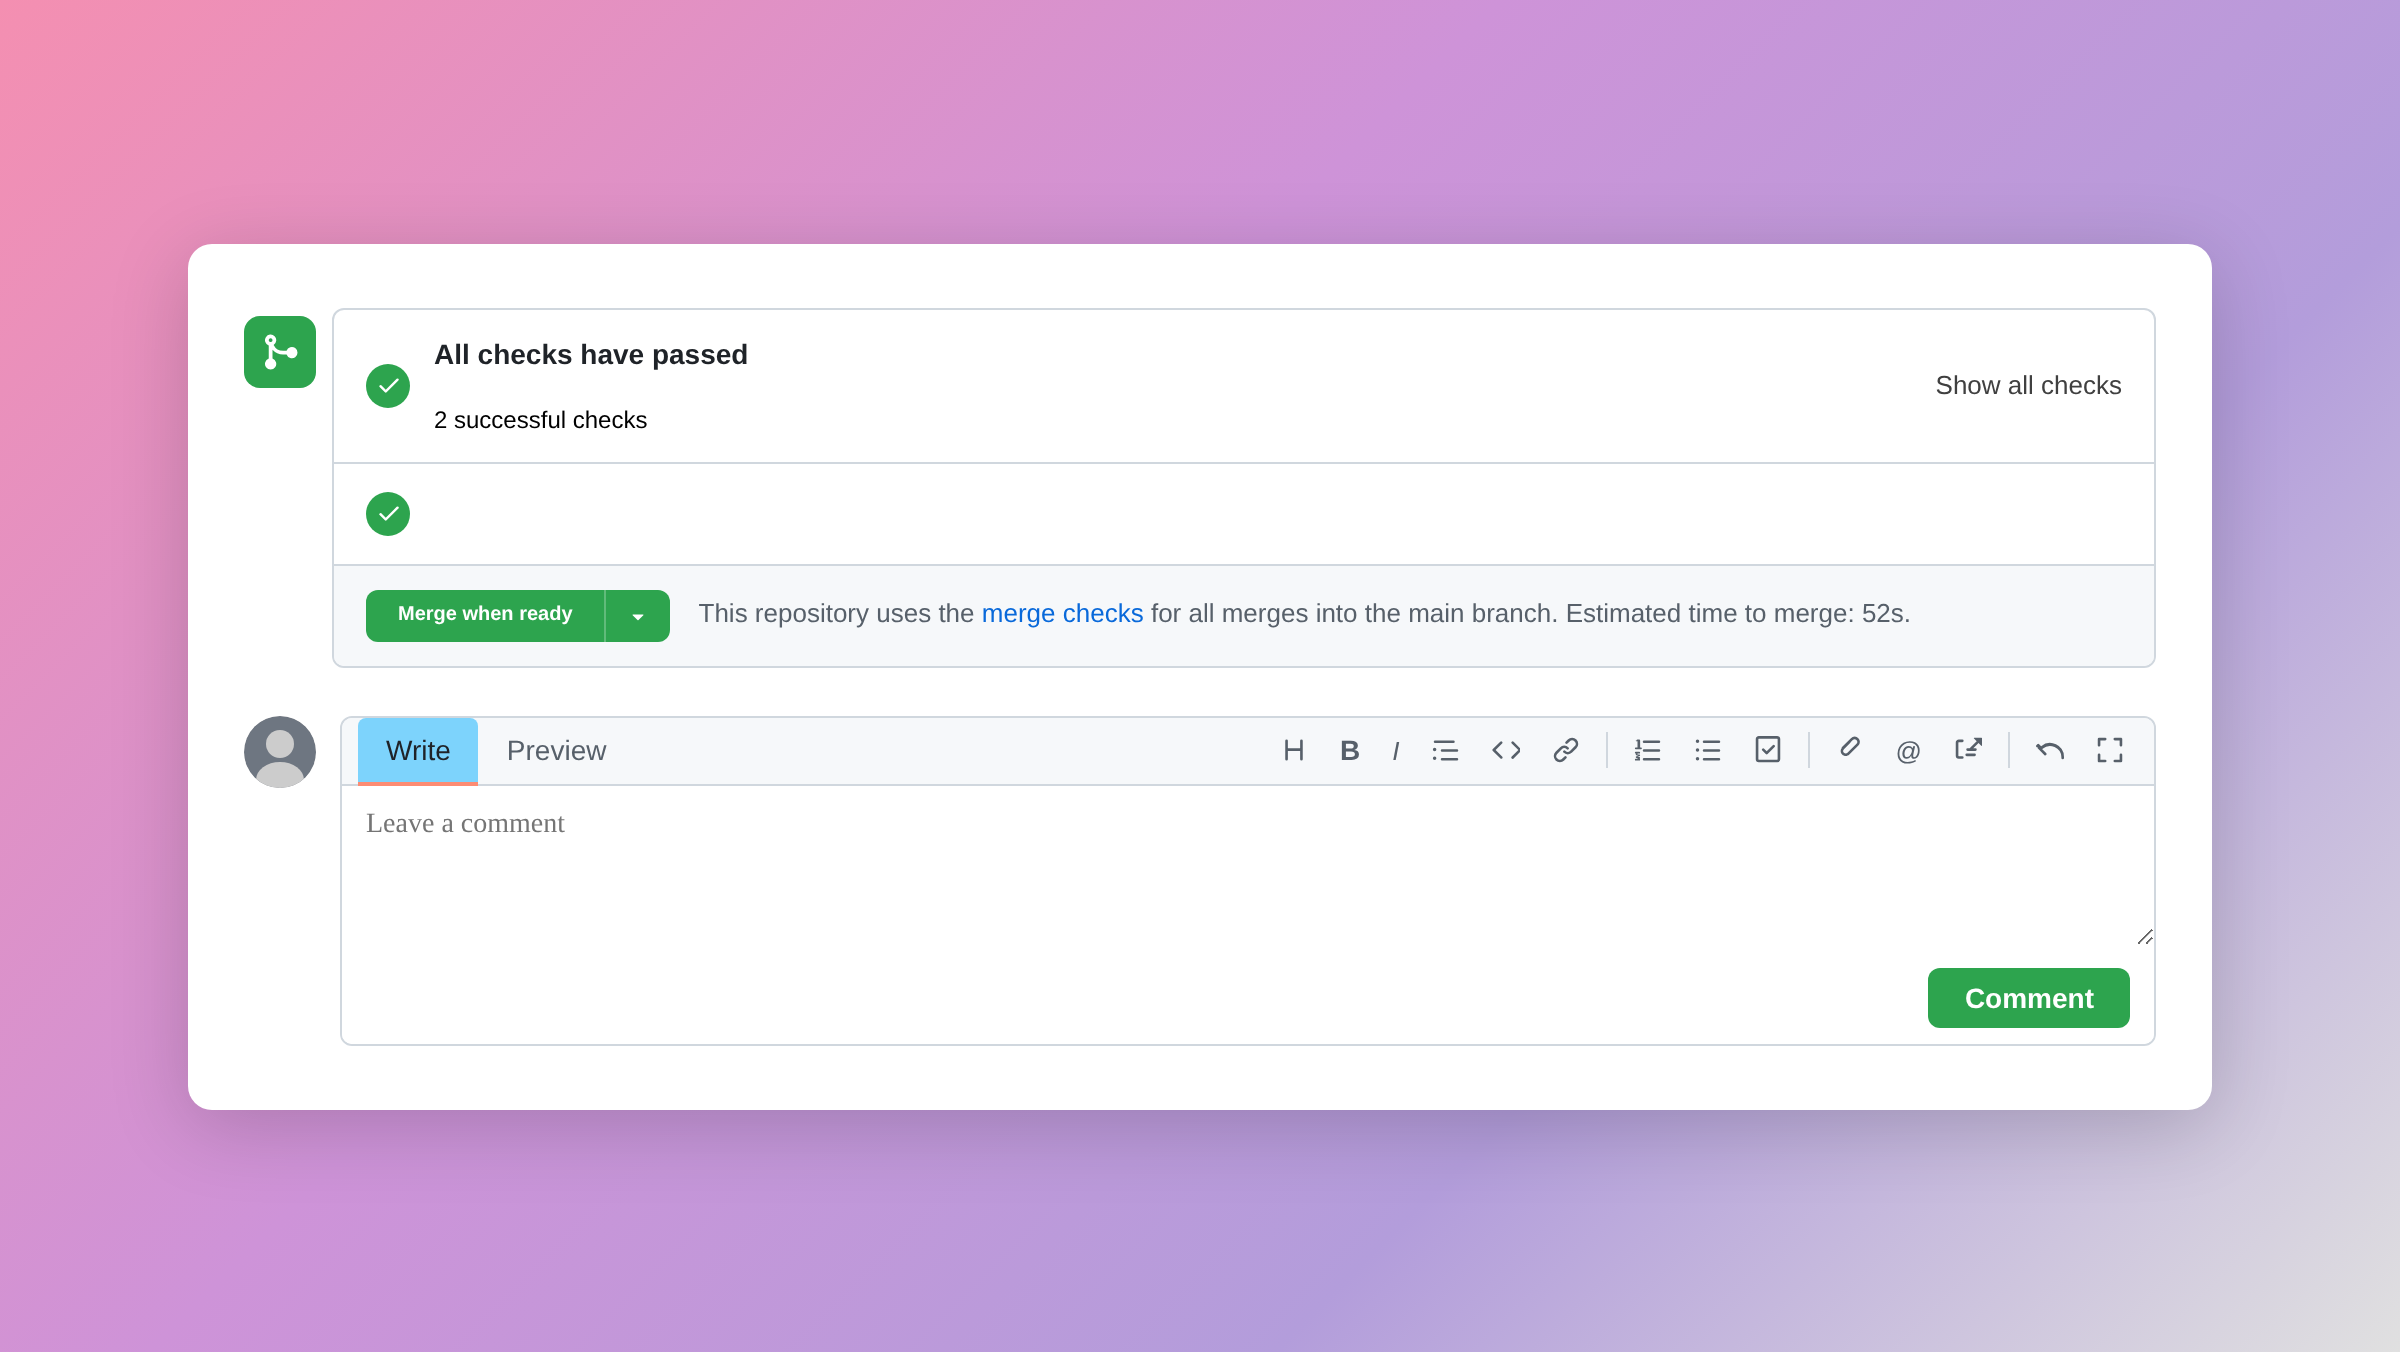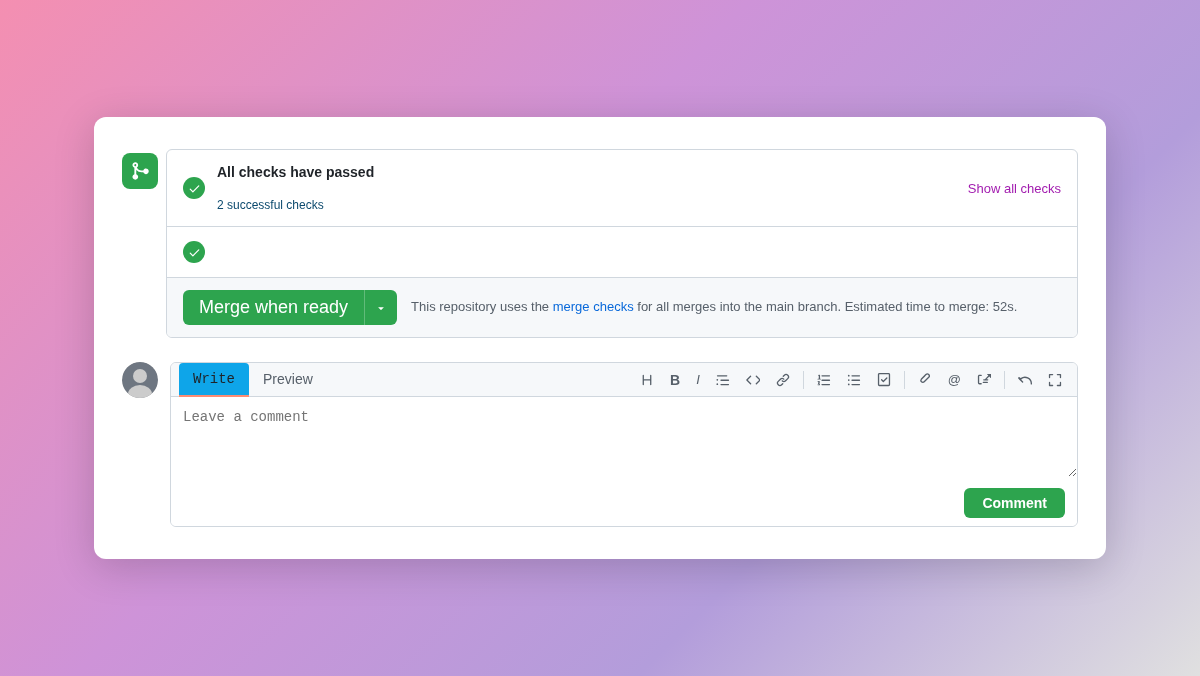--- a/index.html
+++ b/index.html
@@ -79,25 +79,25 @@
     .check-text {
       flex: 1;
     }
     .check-title {
       font-weight: 600;
       color: #1f2328;
       font-size: 14px;
     }
     .check-subtitle {
       font-size: 12px;
-      color: #0c4a6e;
+      color: #000000;
       margin-top: 18px;
     }
     .show-all-link {
-      color: #a21caf;
+      color: #404040;
       font-size: 13px;
       text-decoration: none;
       cursor: pointer;
     }
     .merge-row {
       display: flex;
       align-items: center;
       padding: 12px 16px;
       gap: 14px;
       background: #f6f8fa;
@@ -107,22 +107,22 @@
       align-items: stretch;
       border-radius: 6px;
       overflow: hidden;
       flex-shrink: 0;
     }
     .merge-btn-main {
       background: #2da44e;
       color: white;
       border: none;
       padding: 7px 16px;
-      font-size: 18px;
-      font-weight: 400;
+      font-size: 10px;
+      font-weight: 700;
       cursor: pointer;
       white-space: nowrap;
       border-right: 1px solid rgba(255,255,255,0.25);
     }
     .merge-btn-dropdown {
       background: #2da44e;
       border: none;
       padding: 7px 10px;
       cursor: pointer;
       display: flex;
@@ -182,23 +182,22 @@
       font-size: 14px;
       cursor: pointer;
       color: #57606a;
       border-bottom: 2px solid transparent;
       margin-bottom: -1px;
     }
     .tab.active {
       color: #1f2328;
       font-weight: 500;
       border-bottom: 2px solid #fd8c73;
-      background: #0ea5e9;
+      background: #7dd3fc;
       border-radius: 4px 4px 0 0;
-      font-family: Liberation Mono, monospace;
     }
     .toolbar {
       display: flex;
       align-items: center;
       padding: 6px 8px;
       border-bottom: 1px solid #d0d7de;
       background: #f6f8fa;
       gap: 2px;
       flex-wrap: wrap;
     }
@@ -221,21 +220,21 @@
       margin: 0 4px;
     }
     .comment-textarea {
       width: 100%;
       min-height: 80px;
       border: none;
       outline: none;
       padding: 12px;
       font-size: 14px;
       color: #be185d;
-      font-family: Liberation Mono, monospace;
+      font-family: Liberation Serif, serif;
       resize: vertical;
       background: #fff;
     }
     .comment-footer {
       display: flex;
       justify-content: flex-end;
       padding: 8px 12px;
       background: #fff;
     }
     .comment-btn {

